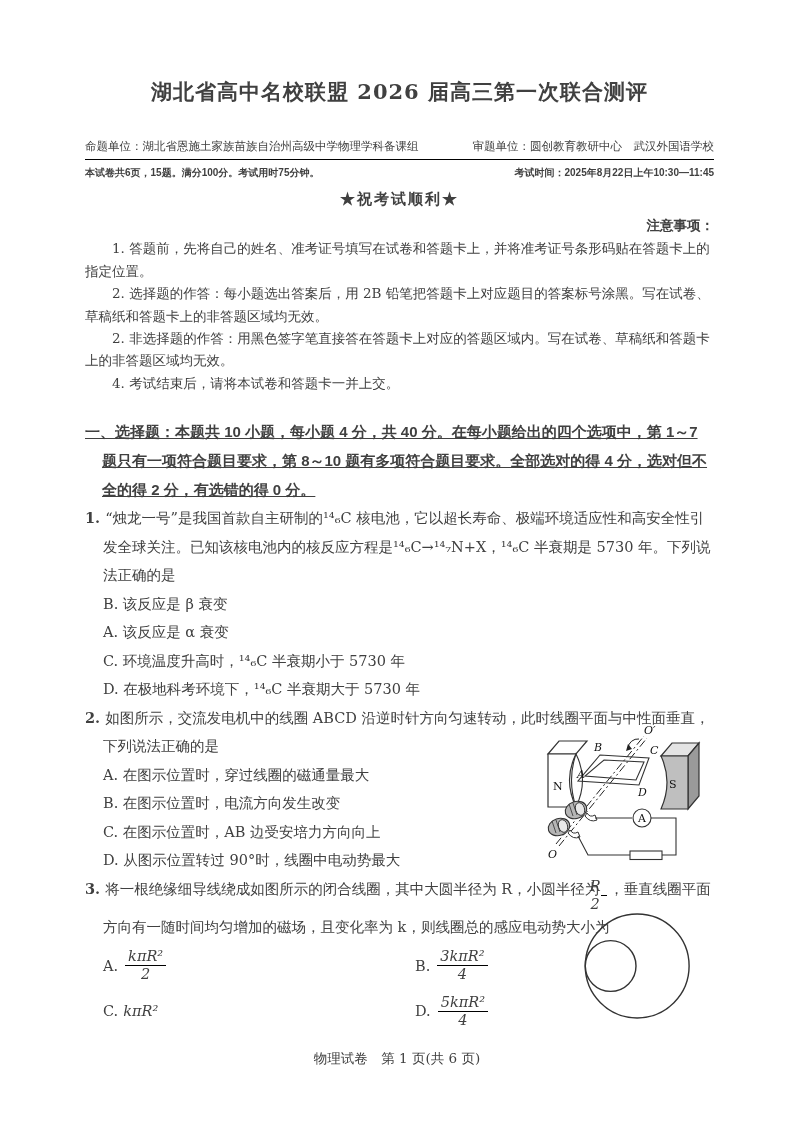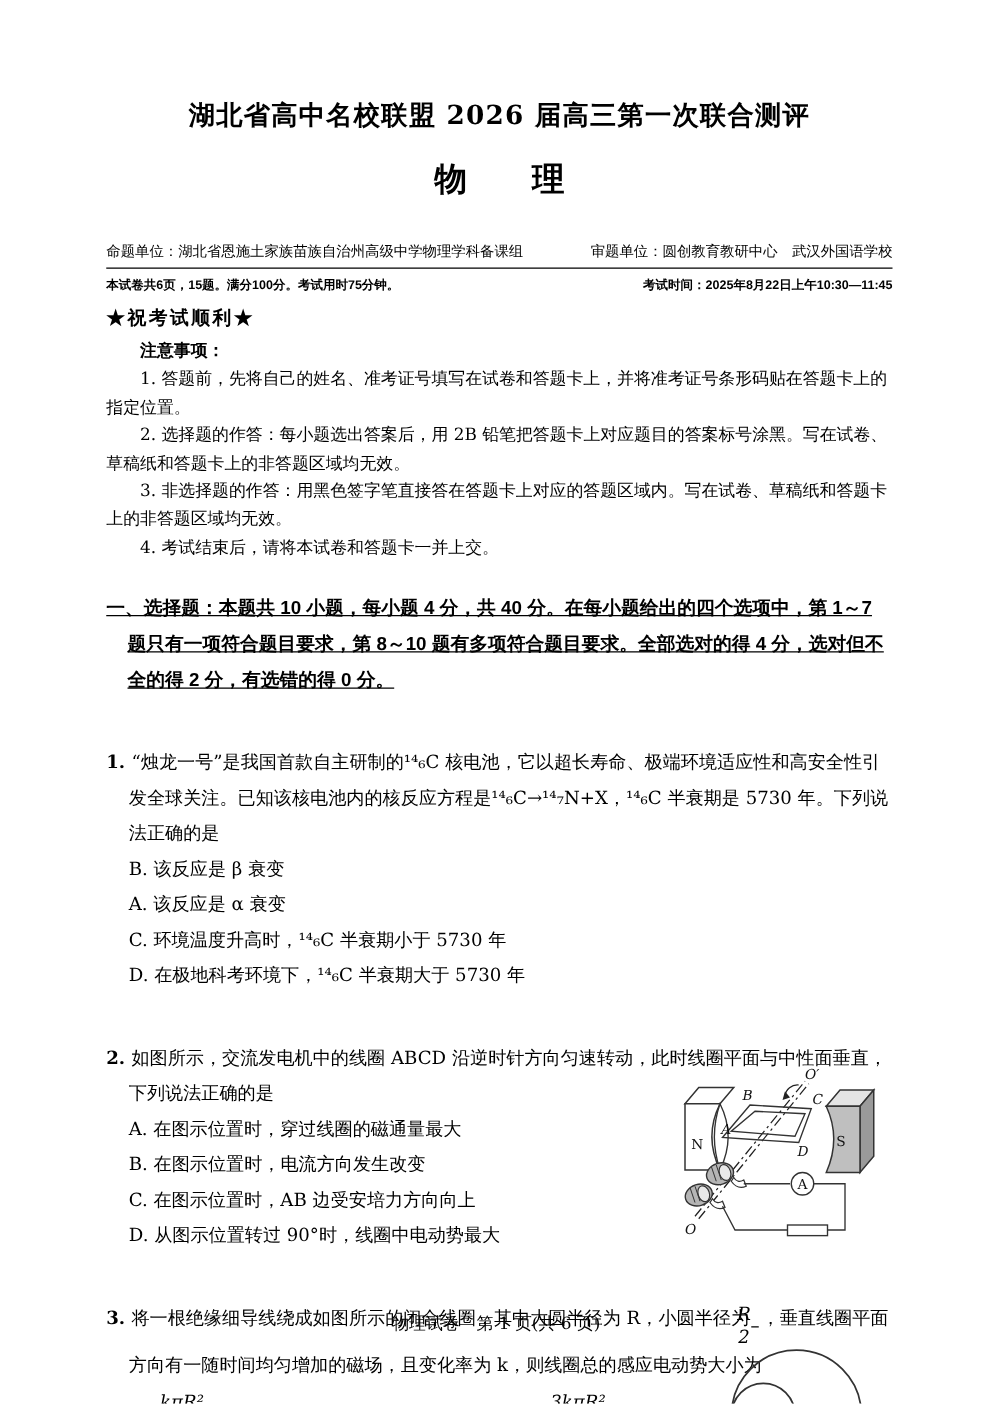--- a/index.html
+++ b/index.html
@@ -1,20 +1,20 @@
 <!DOCTYPE html>
 <html><head>
 <meta charset="utf-8">
 <style>
   html,body{margin:0;padding:0;background:#fff;}
   .page{
     position:relative;
     width:794px;height:1123px;
     background:#ffffff;
-    color:#000000;
+    color:#404040;
     font-family:"DejaVu Serif","Liberation Serif",serif;
     overflow:hidden;
   }
   .content{padding:78px 80px 0 85px;}
   .sans{font-family:"Liberation Sans","DejaVu Sans",sans-serif;}
 
   .title{
     text-align:center;
     font-size:21px;font-weight:700;
     letter-spacing:1px;
@@ -35,44 +35,44 @@
     border:0;border-top:1.6px solid #000;
     margin:5px 0 0 0;
   }
   .exam-info{
     display:flex;justify-content:space-between;
     font-size:10px;font-weight:700;
     margin-top:6px;
     white-space:nowrap;
   }
   .wish{
+    text-align:center;
     font-size:15px;font-weight:700;
     margin-top:10px;
     letter-spacing:2px;
   }
   .notice{margin-top:6px;}
-  .notice-title{font-size:14.5px;font-weight:700;margin:0;}
+  .notice-title{font-size:14.5px;font-weight:700;margin:0;text-align:right;}
   .notice p{
     margin:0;
     font-size:13.5px;
     line-height:22.4px;
     text-indent:2em;
   }
   .section-heading{
     margin:23px 0 0 0;
     font-size:15px;font-weight:700;
     line-height:29px;
     padding-left:17px;text-indent:-17px;text-decoration:underline;
   }
   .question{
     font-size:14.5px;
     line-height:28.5px;
     padding-left:18px;
     position:relative;
-    margin-top:37px;
   }
   .question .qtext{margin:0;text-indent:-18px;}
   .qnum{font-weight:700;}
   .question .opt{margin:0;}
   .q2 .opt{max-width:420px;}
   .fig{position:absolute;}
   .fig-q2{right:-12px;top:20px;}
   .fig-q3{right:-6px;top:32px;}
   svg text{font-family:"DejaVu Serif","Liberation Serif",serif;font-style:italic;font-size:11px;fill:#111;}
   svg text.upright{font-style:normal;}
@@ -99,41 +99,40 @@
     font-size:13.5px;
   }
 </style>
 </head>
 <body>
 
 <div class="page">
   <div class="content">
 
     <h1 class="title">湖北省高中名校联盟 2026 届高三第一次联合测评</h1>
-    <h2 class="subject">物　　理</h2>
 
     <div class="units">
       <span>命题单位：湖北省恩施土家族苗族自治州高级中学物理学科备课组</span>
       <span>审题单位：圆创教育教研中心　武汉外国语学校</span>
     </div>
 
     <hr class="rule">
 
     <div class="exam-info sans">
       <span>本试卷共6页，15题。满分100分。考试用时75分钟。</span>
       <span>考试时间：2025年8月22日上午10:30—11:45</span>
     </div>
 
     <div class="wish">★祝考试顺利★</div>
 
     <div class="notice">
       <p class="notice-title sans">注意事项：</p>
       <p>1. 答题前，先将自己的姓名、准考证号填写在试卷和答题卡上，并将准考证号条形码贴在答题卡上的指定位置。</p>
       <p>2. 选择题的作答：每小题选出答案后，用 2B 铅笔把答题卡上对应题目的答案标号涂黑。写在试卷、草稿纸和答题卡上的非答题区域均无效。</p>
-      <p>3. 非选择题的作答：用黑色签字笔直接答在答题卡上对应的答题区域内。写在试卷、草稿纸和答题卡上的非答题区域均无效。</p>
+      <p>2. 非选择题的作答：用黑色签字笔直接答在答题卡上对应的答题区域内。写在试卷、草稿纸和答题卡上的非答题区域均无效。</p>
       <p>4. 考试结束后，请将本试卷和答题卡一并上交。</p>
     </div>
 
     <p class="section-heading sans">一、选择题：本题共 10 小题，每小题 4 分，共 40 分。在每小题给出的四个选项中，第 1～7 题只有一项符合题目要求，第 8～10 题有多项符合题目要求。全部选对的得 4 分，选对但不全的得 2 分，有选错的得 0 分。</p>
 
     <div class="question q1">
       <p class="qtext"><span class="qnum">1. </span><span>“烛龙一号”是我国首款自主研制的¹⁴₆C 核电池，它以超长寿命、极端环境适应性和高安全性引发全球关注。已知该核电池内的核反应方程是¹⁴₆C→¹⁴₇N+X，¹⁴₆C 半衰期是 5730 年。下列说法正确的是</span></p>
       <div class="opt">B. 该反应是 β 衰变</div>
       <div class="opt">A. 该反应是 α 衰变</div>
       <div class="opt">C. 环境温度升高时，¹⁴₆C 半衰期小于 5730 年</div>

